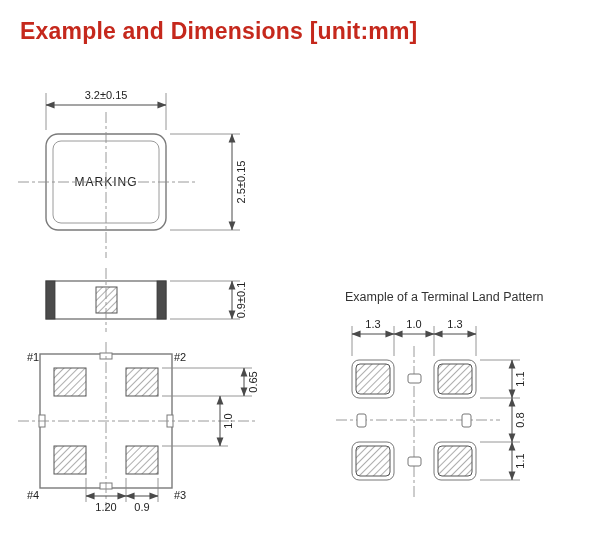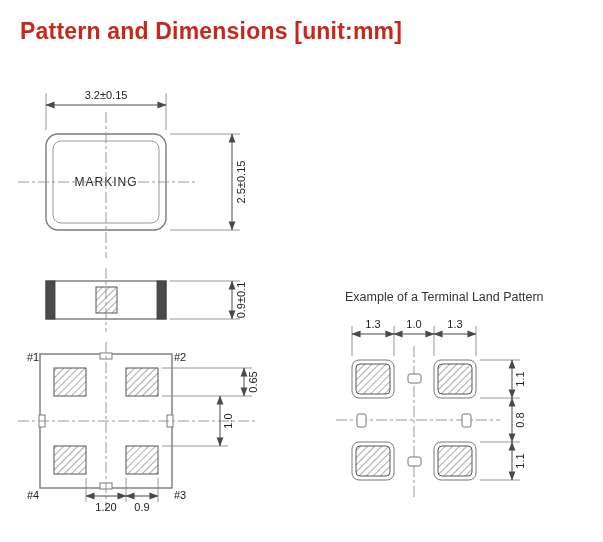--- a/index.html
+++ b/index.html
@@ -18,21 +18,21 @@
   text{font-family:"Liberation Sans",sans-serif;fill:#222222;}
   .dimtxt{font-size:11px;}
   .pintxt{font-size:11px;}
   .marktxt{font-size:12px;letter-spacing:1px;}
   .caption{font-size:12.5px;fill:#333333;}
 </style>
 </head>
 <body>
 
 <div class="page">
-  <h1 class="title">Pattern and Dimensions [unit:mm]</h1>
+  <h1 class="title">Example and Dimensions [unit:mm]</h1>
 
   <svg width="603" height="542" viewBox="0 0 603 542">
     <defs>
       <pattern id="hatch" width="5" height="5" patternUnits="userSpaceOnUse" patternTransform="rotate(45)">
         <line x1="0" y1="0" x2="0" y2="5" stroke="#6a6a6a" stroke-width="1.1"></line>
       </pattern>
       <marker id="arr" viewBox="0 0 10 10" refX="9.5" refY="5" markerWidth="9" markerHeight="9" orient="auto-start-reverse">
         <path d="M0,1.2 L10,5 L0,8.8 Z" fill="#4a4a4a"></path>
       </marker>
     </defs>

